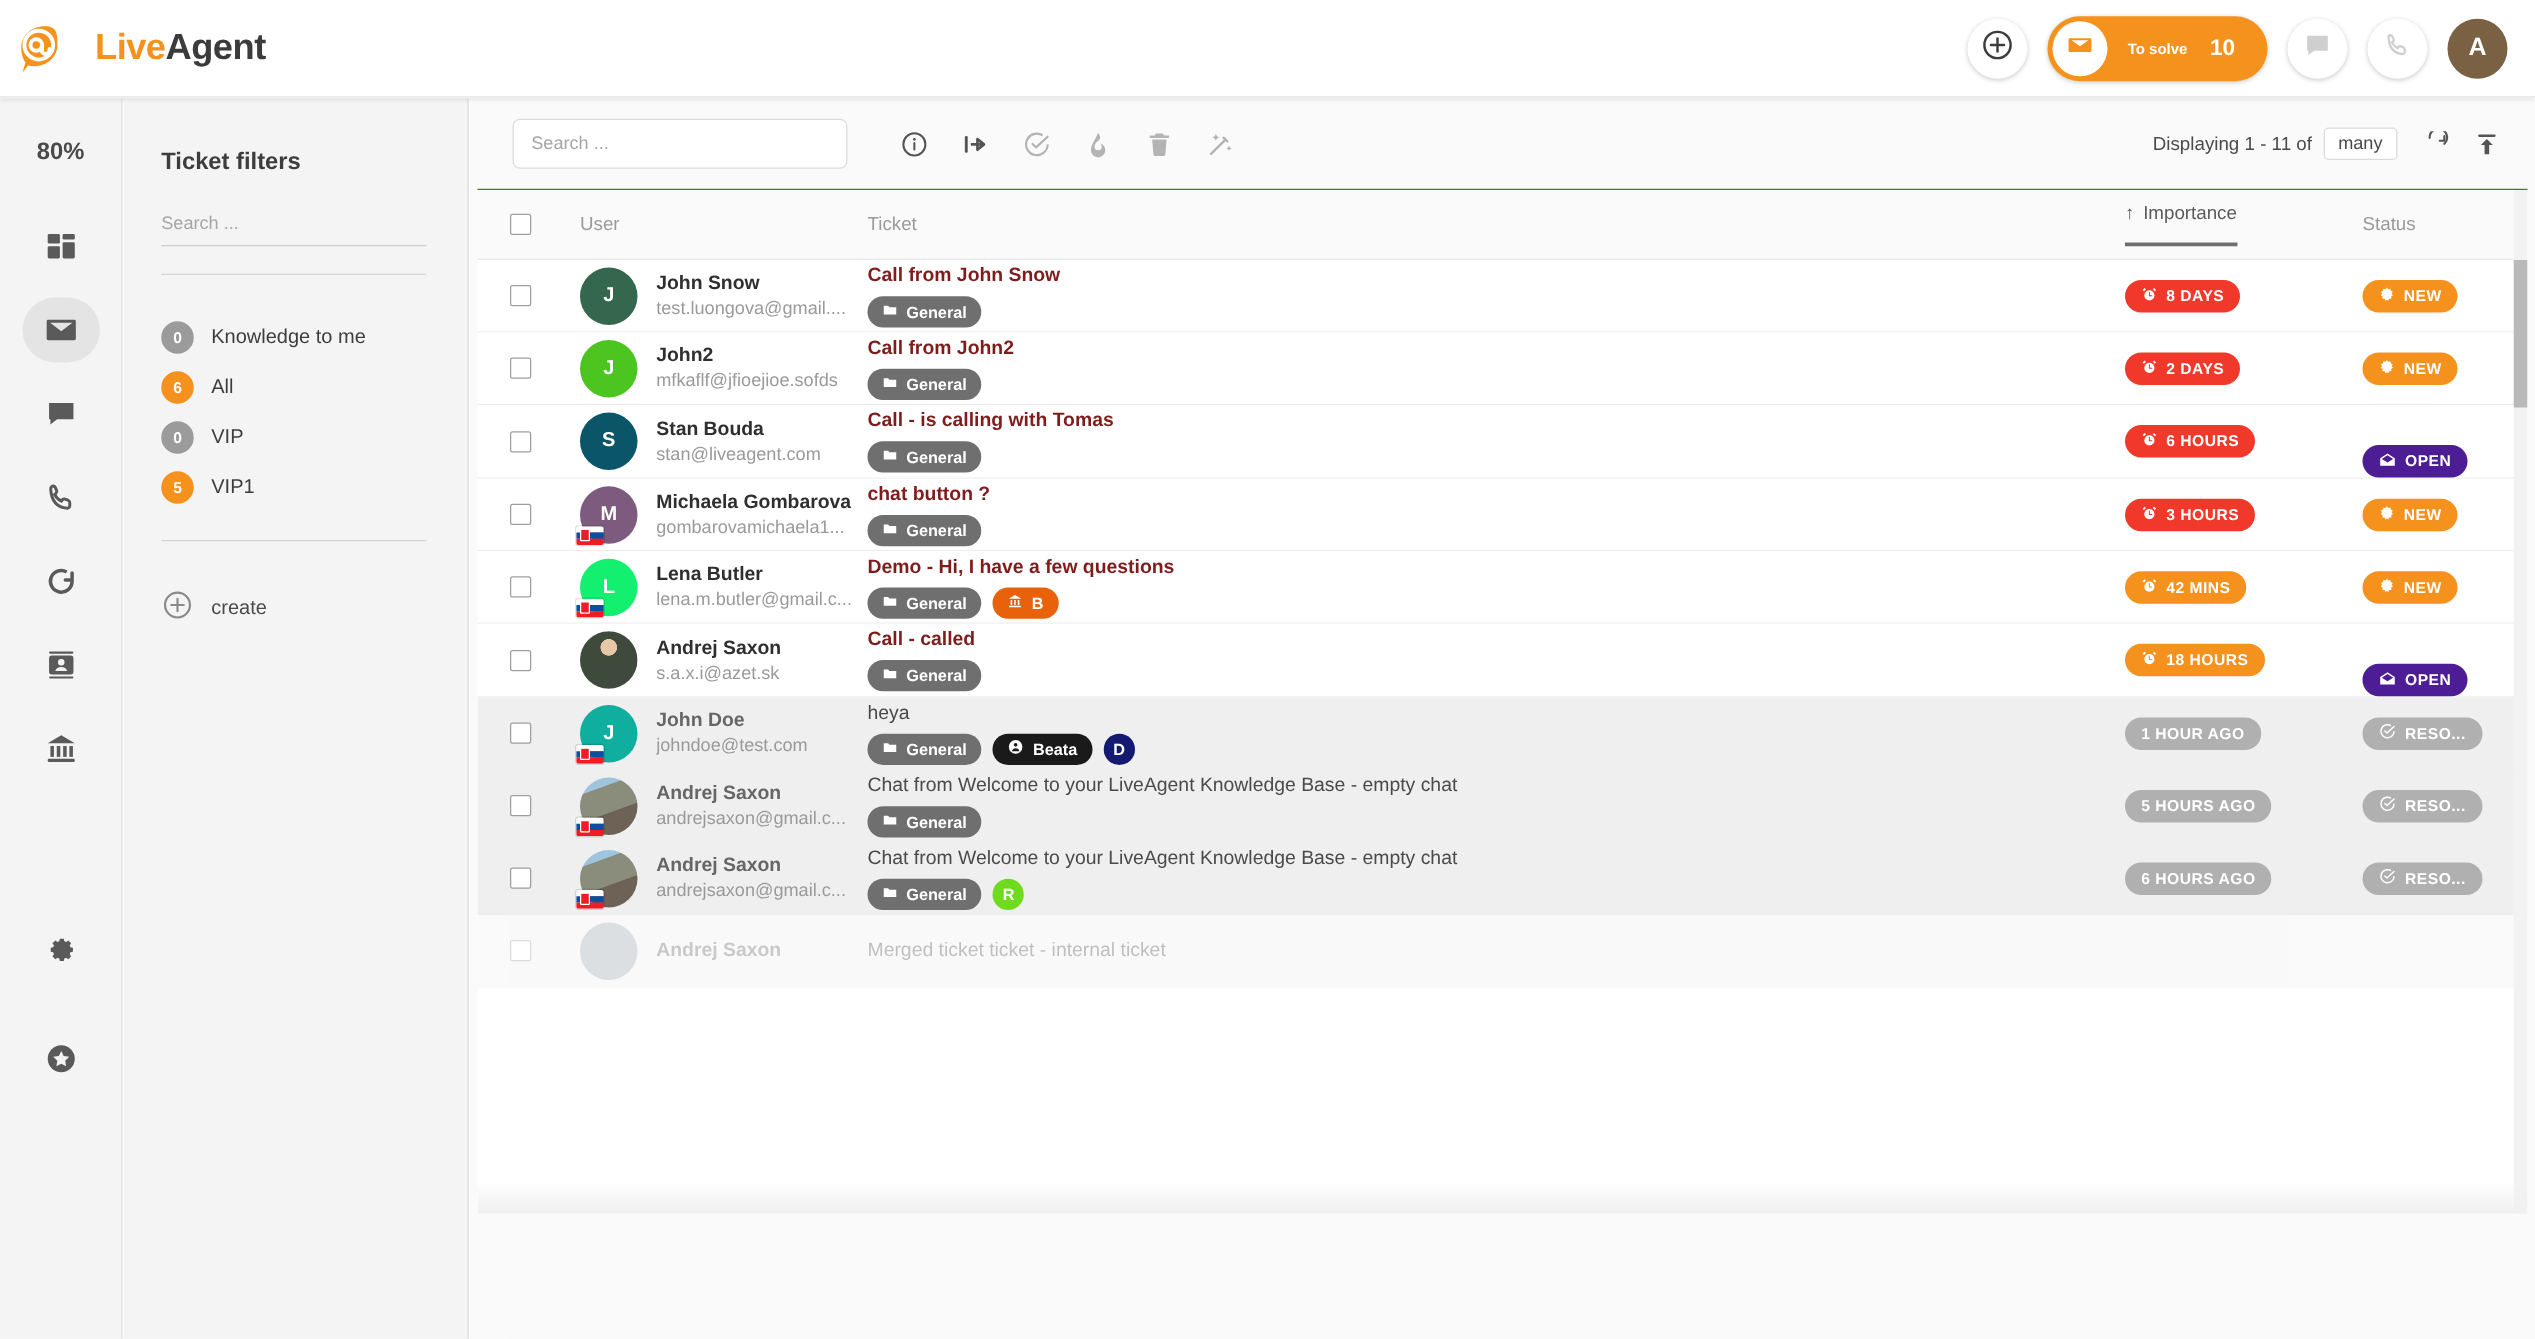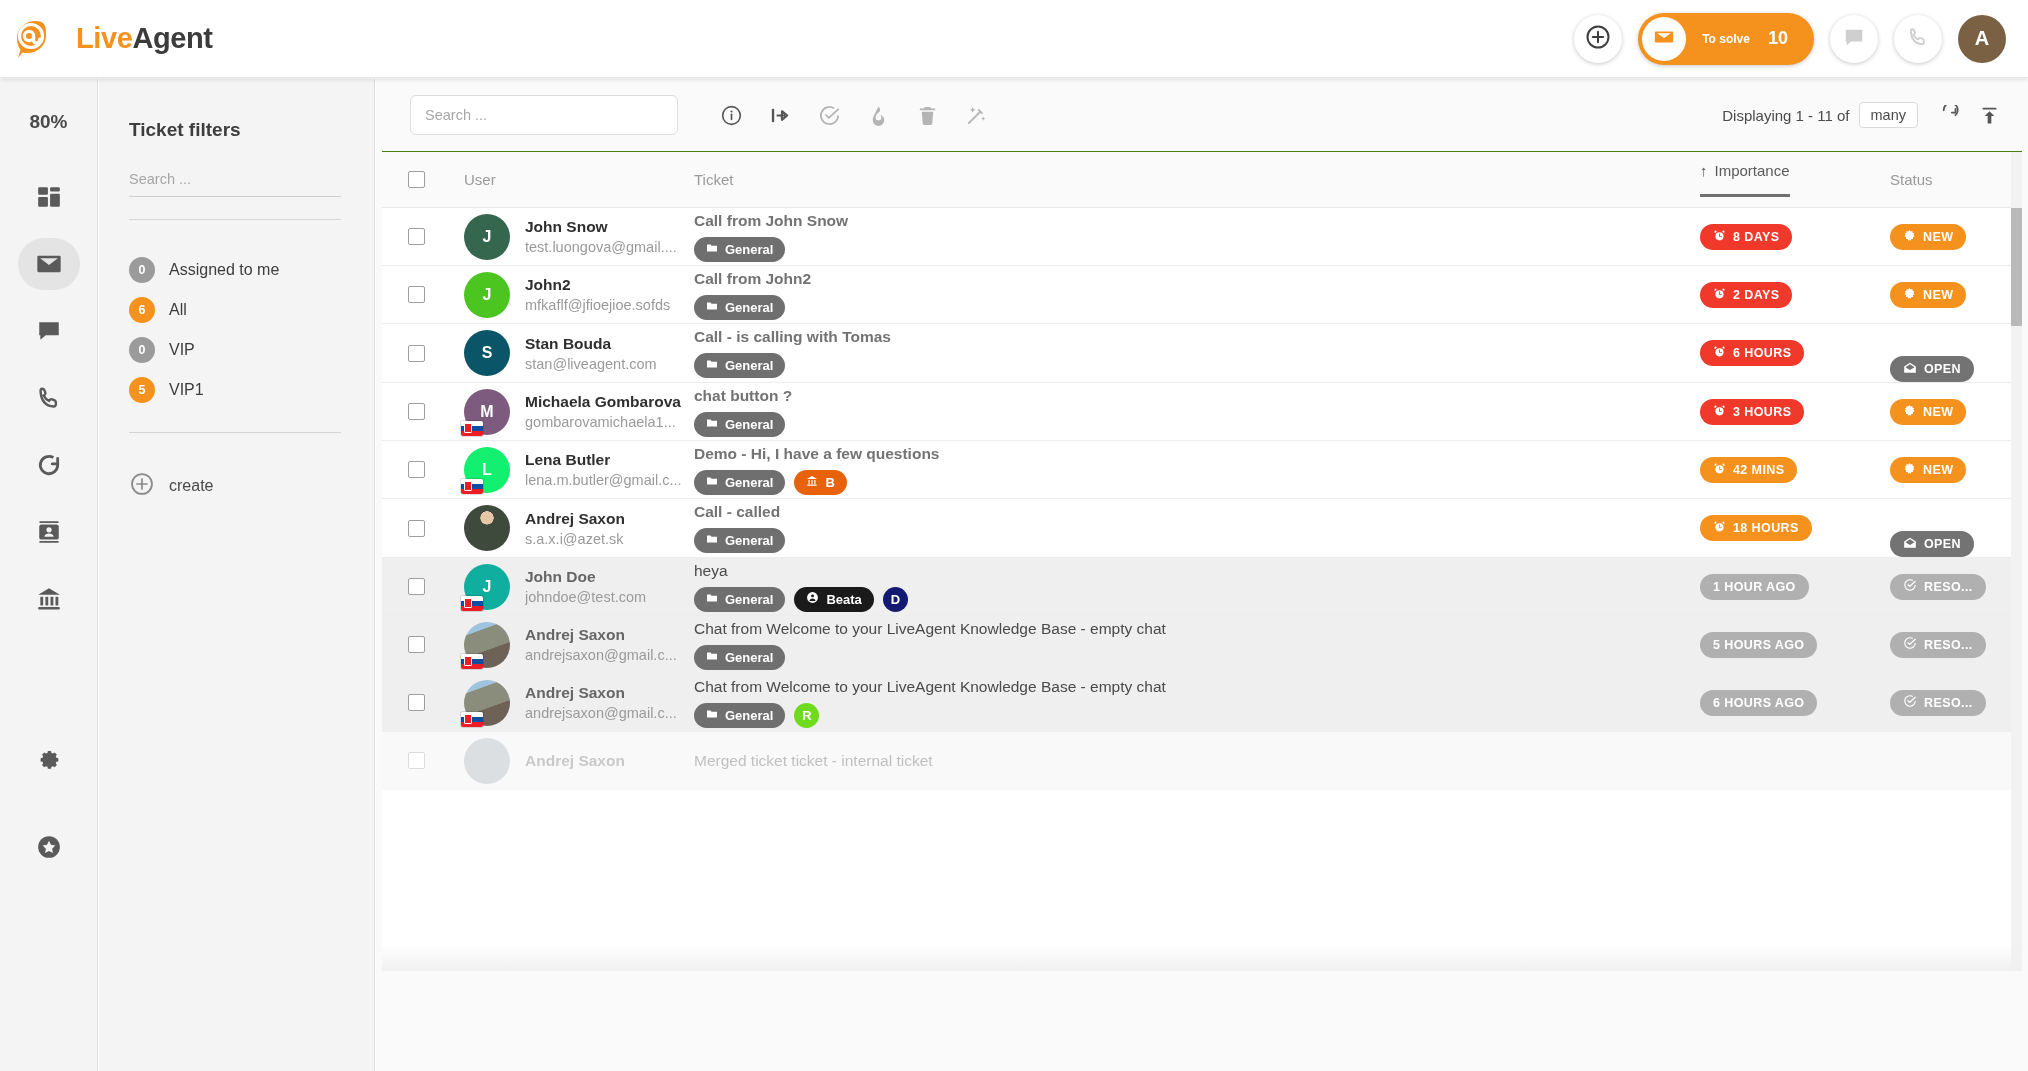--- a/index.html
+++ b/index.html
@@ -229,41 +229,41 @@
     white-space: nowrap; overflow: hidden; text-overflow: ellipsis;
     max-width: 168px;
   }
   .row.resolved .uname { color: #666; }
   .uemail {
     font-size: 14.5px; color: #9a9a9a; margin-top: 3px;
     white-space: nowrap; overflow: hidden; text-overflow: ellipsis;
     max-width: 168px;
   }
   .tsubject {
-    font-size: 15.5px; font-weight: bold; color: #737373;
+    font-size: 15.5px; font-weight: bold; color: #7f1d1d;
     white-space: nowrap; overflow: hidden; text-overflow: ellipsis;
   }
   .row.resolved .tsubject { font-weight: normal; color: #4a4a4a; }
   .tags { display: flex; align-items: center; gap: 9px; margin-top: 7px; }
   .tag {
     height: 25px; border-radius: 13px; display: inline-flex; align-items: center;
     padding: 0 12px; font-size: 13px; font-weight: bold; color: #fff; gap: 7px;
   }
   .tag.general { background: #6f6f6f; }
   .tag.mini { padding: 0; width: 25px; justify-content: center; border-radius: 50%; }
 
   .pill {
     height: 26px; border-radius: 13px; display: inline-flex; align-items: center;
     padding: 0 13px; font-size: 12.5px; font-weight: bold; color: #fff;
     letter-spacing: .4px; gap: 7px; white-space: nowrap;
   }
   .pill.red    { background: #f0392b; }
   .pill.orange { background: #f5921e; }
   .pill.grey   { background: #b0b0b0; }
-  .pill.yellow { background: #737373; margin-top: 32px; }
+  .pill.yellow { background: #4c1d95; margin-top: 32px; }
   .pill.status { max-width: 116px; overflow: hidden; }
 
   .vscroll {
     position: absolute; top: 0; right: 0; width: 11px; height: 100%;
     background: #f2f2f2;
   }
   .vthumb {
     position: absolute; top: 56px; right: 0; width: 11px; height: 118px;
     background: #b9b9b9; border-radius: 0;
   }
@@ -426,21 +426,21 @@
 </div>
 
 <div class="filters">
   <h2>Ticket filters</h2>
   <input class="filter-search" placeholder="Search ..." style="">
   <div class="filters-divider"></div>
 
   <div class="filter-list">
     <div class="filter-row">
       <span class="badge-count zero">0</span>
-      <span class="filter-label">Assigned to me</span>
+      <span class="filter-label">Knowledge to me</span>
     </div>
     <div class="filter-row">
       <span class="badge-count nonzero">6</span>
       <span class="filter-label">All</span>
     </div>
     <div class="filter-row">
       <span class="badge-count zero">0</span>
       <span class="filter-label">VIP</span>
     </div>
     <div class="filter-row">

